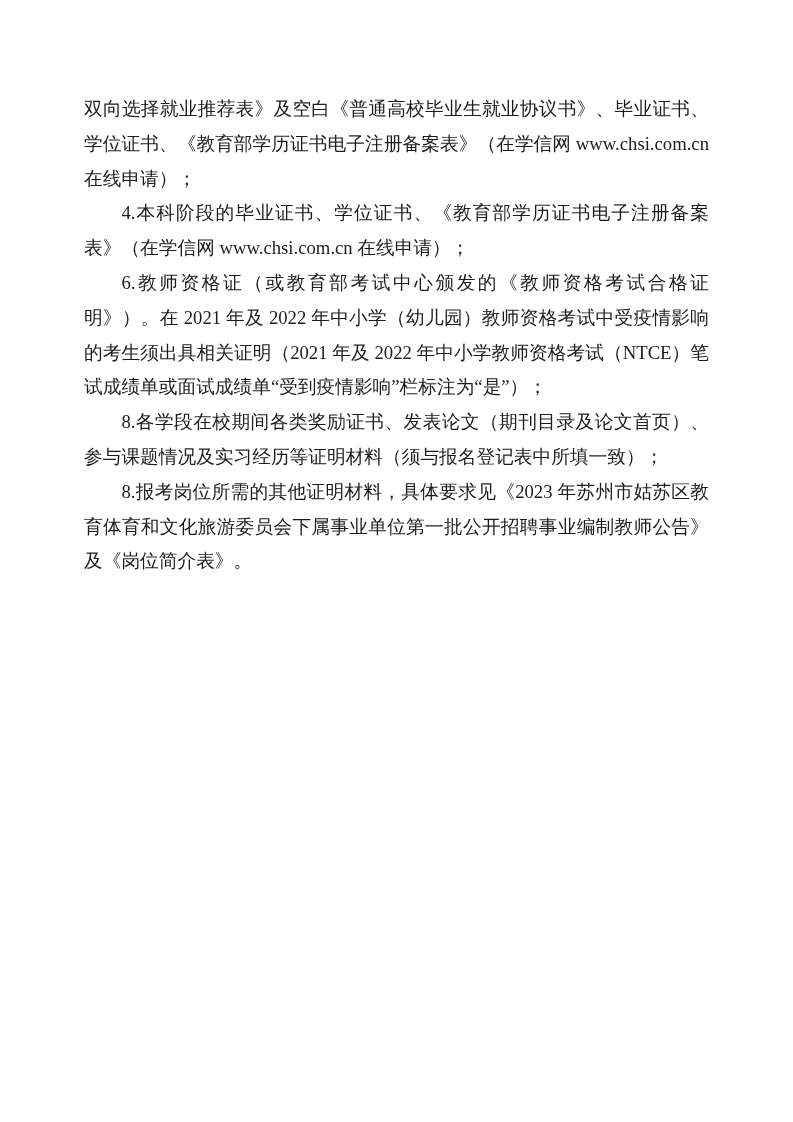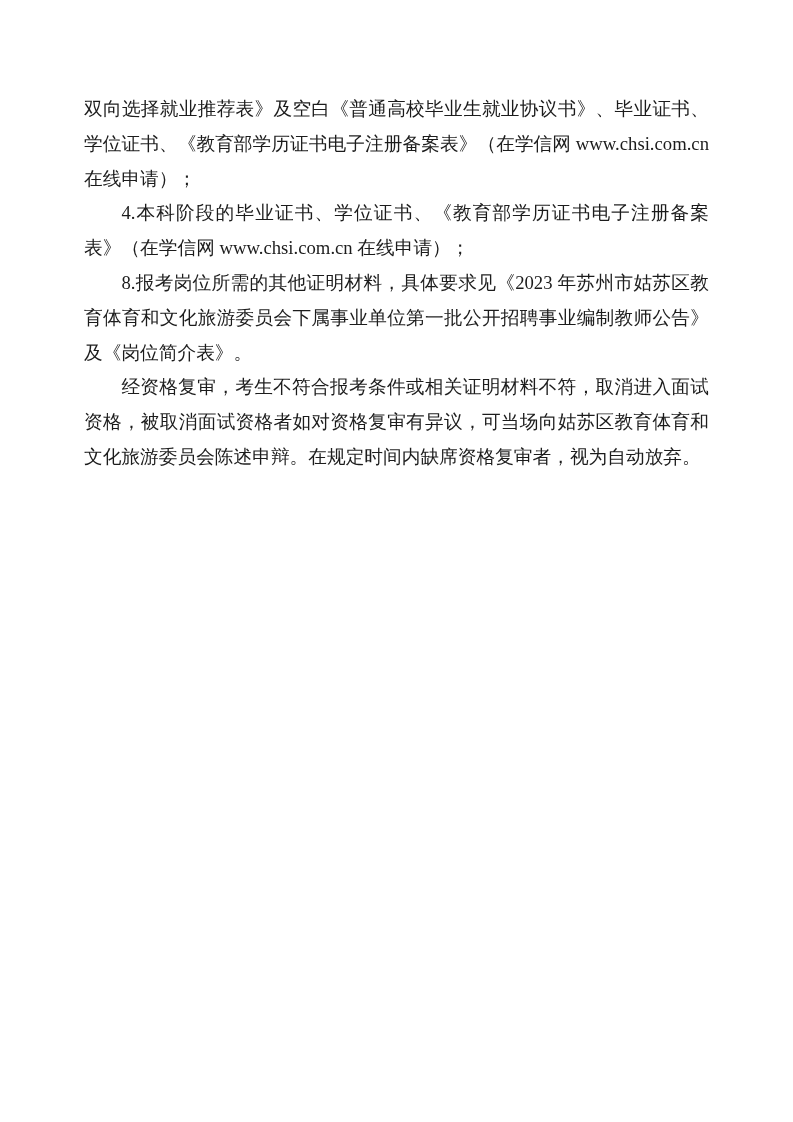--- a/index.html
+++ b/index.html
@@ -35,16 +35,17 @@
     text-indent: 0;
   }
 </style>
 </head>
 <body>
 
 <div class="page">
   <div class="doc-body">
     <p class="continuation">双向选择就业推荐表》及空白《普通高校毕业生就业协议书》、毕业证书、学位证书、《教育部学历证书电子注册备案表》（在学信网 www.chsi.com.cn 在线申请）；</p>
     <p>4.本科阶段的毕业证书、学位证书、《教育部学历证书电子注册备案表》（在学信网 www.chsi.com.cn 在线申请）；</p>
+    <p>6.教师资格证（或教育部考试中心颁发的《教师资格考试合格证明》）。在 2021 年及 2022 年中小学（幼儿园）教师资格考试中受疫情影响的考生须出具相关证明（2021 年及 2022 年中小学教师资格考试（NTCE）笔试成绩单或面试成绩单“受到疫情影响”栏标注为“是”）；</p>
+    <p>8.各学段在校期间各类奖励证书、发表论文（期刊目录及论文首页）、参与课题情况及实习经历等证明材料（须与报名登记表中所填一致）；</p>
     <p>8.报考岗位所需的其他证明材料，具体要求见《2023 年苏州市姑苏区教育体育和文化旅游委员会下属事业单位第一批公开招聘事业编制教师公告》及《岗位简介表》。</p>
-    <p>经资格复审，考生不符合报考条件或相关证明材料不符，取消进入面试资格，被取消面试资格者如对资格复审有异议，可当场向姑苏区教育体育和文化旅游委员会陈述申辩。在规定时间内缺席资格复审者，视为自动放弃。</p>
   </div>
 </div>
 
 </body></html>

